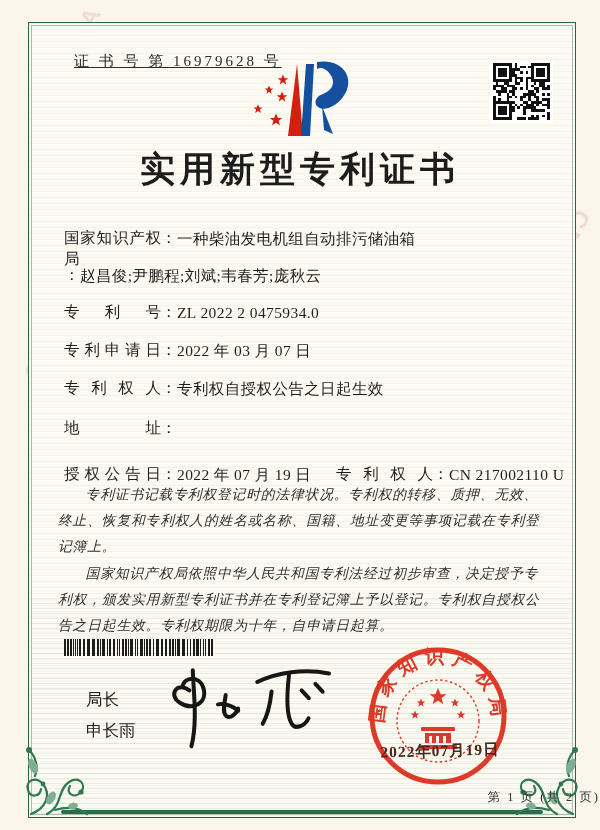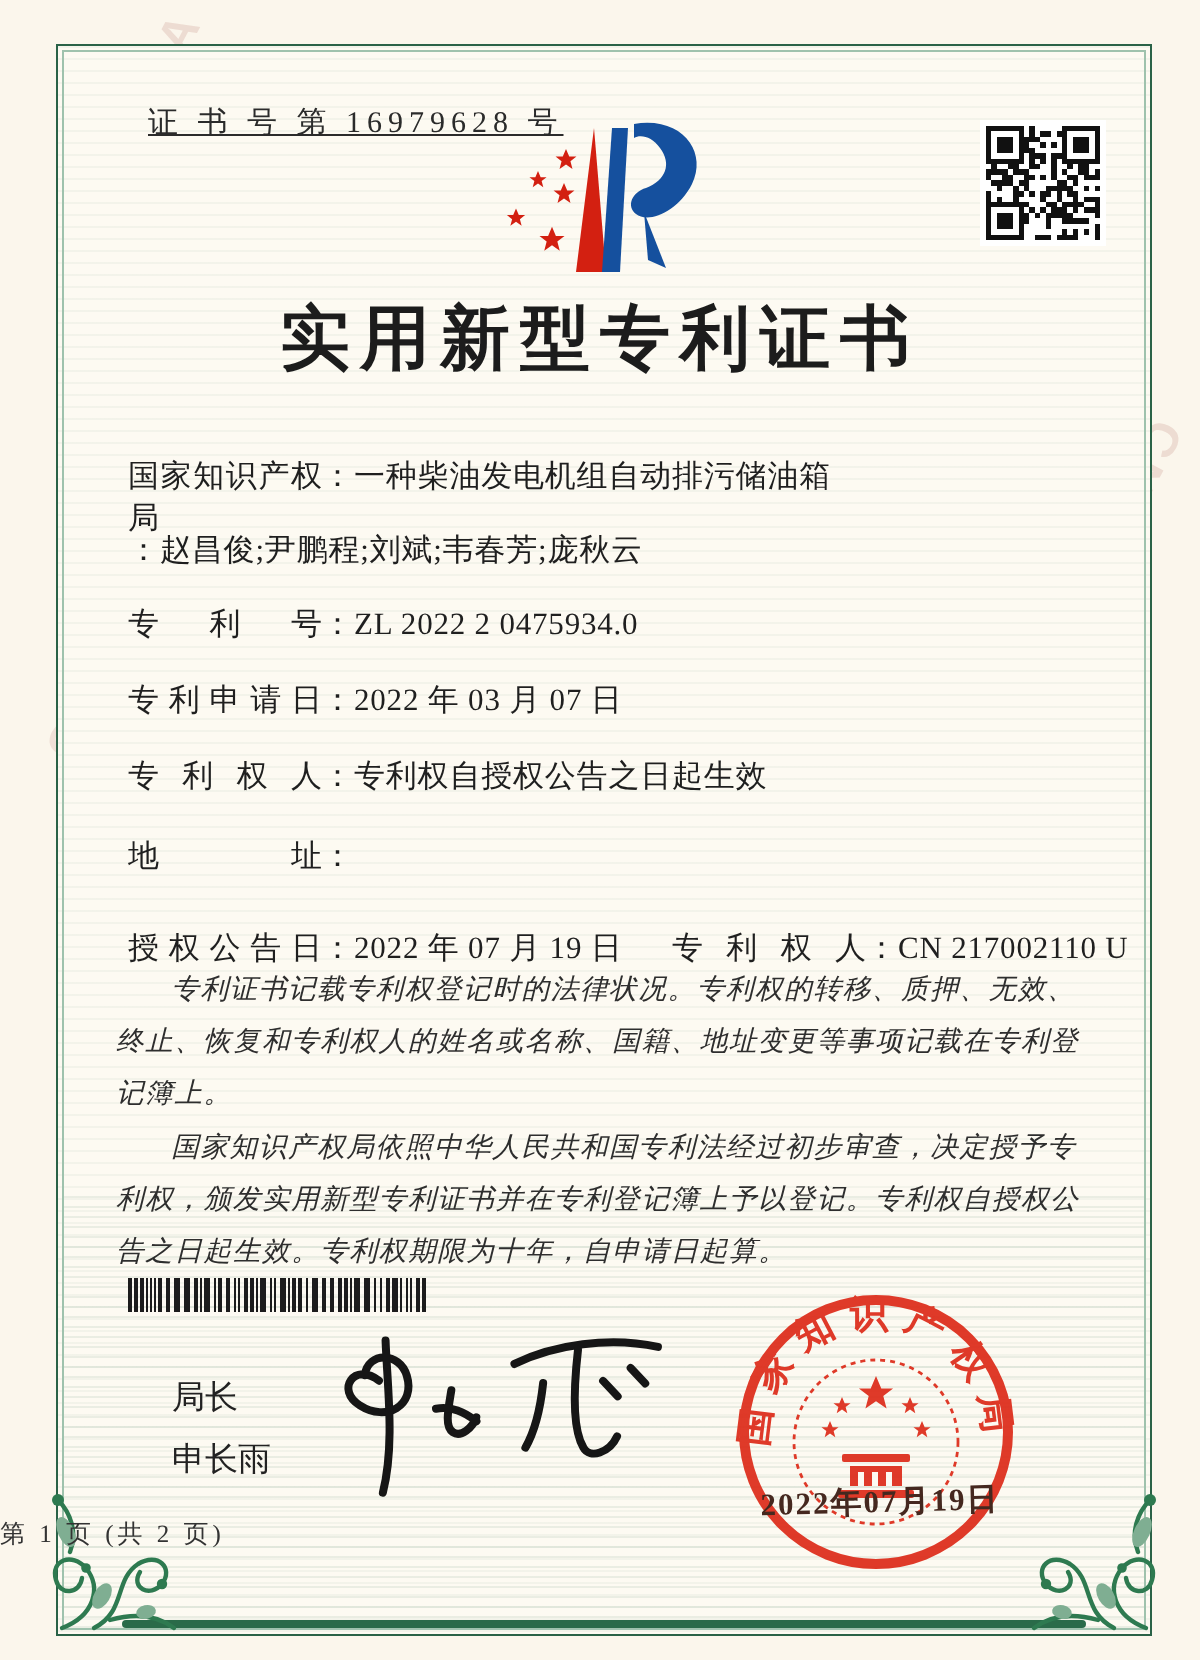--- a/index.html
+++ b/index.html
@@ -56,21 +56,21 @@
   .barcode{position:absolute;left:64px;top:639px;height:17px;display:flex;align-items:stretch;}
   .barcode .bar{background:#1c1c1c;}
   .officer{position:absolute;left:86px;top:684px;font-size:16.5px;color:#222;
     font-family:"Liberation Sans","DejaVu Sans",sans-serif;line-height:1.9;}
   .signature{position:absolute;left:160px;top:658px;}
   .seal{position:absolute;left:363px;top:641px;width:150px;height:150px;}
   .seal-date{
     position:absolute;left:362px;top:741px;width:156px;text-align:center;
     font-size:15.5px;letter-spacing:1px;color:#45281f;transform:rotate(-1.5deg);font-weight:bold;
   }
-  .footer{position:absolute;left:0;top:759px;width:100%;text-align:left;font-size:12.5px;letter-spacing:2px;color:#333;}
+  .footer{position:absolute;left:0;top:789px;width:100%;text-align:right;font-size:12.5px;letter-spacing:2px;color:#333;}
   
   .wm{position:absolute;color:rgba(205,160,150,0.30);font-family:"Liberation Sans",sans-serif;
       font-weight:bold;pointer-events:none;}
   .wm-sample{
     position:absolute;left:188px;top:322px;font-size:60px;color:rgba(140,140,140,0.34);
     font-family:"Liberation Sans",sans-serif;font-weight:300;transform:rotate(-27deg);
     letter-spacing:4px;pointer-events:none;
   }
   .wm1{left:42px;top:78px;font-size:24px;letter-spacing:3px;transform:rotate(-62deg);transform-origin:left top;}
   .wm2{left:596px;top:218px;font-size:24px;letter-spacing:3px;transform:rotate(118deg);transform-origin:left top;}

